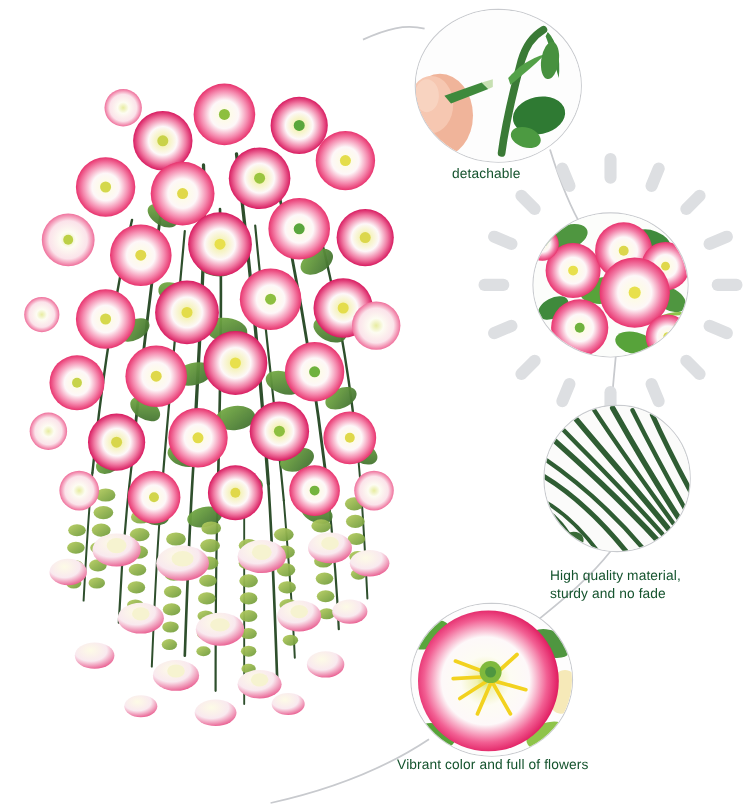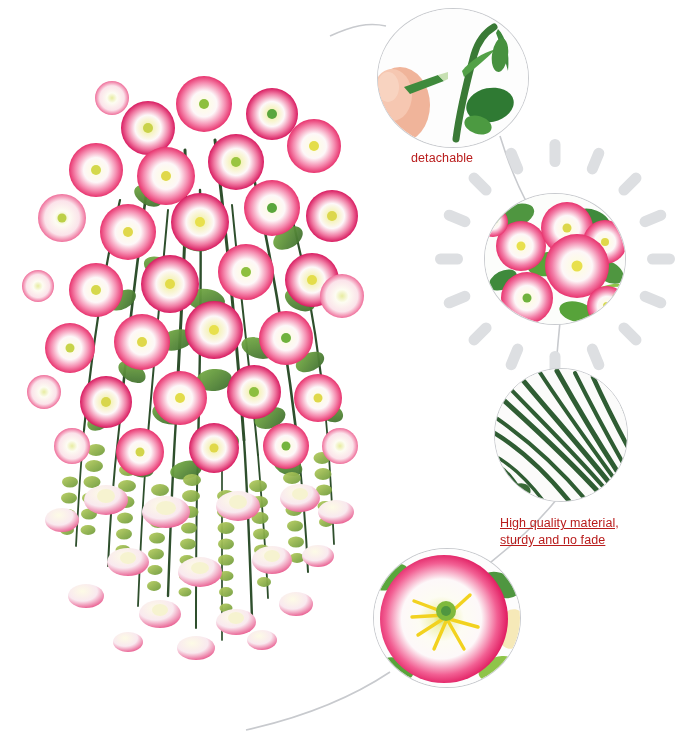--- a/index.html
+++ b/index.html
@@ -7,29 +7,29 @@
     width:679px;height:737px;
     background:#ffffff;
     font-family:"Liberation Sans", sans-serif;
     overflow:hidden;
     position:relative;
   }
   #stage{position:absolute;left:0;top:0;width:679px;height:737px;}
   .layer{position:absolute;left:0;top:0;width:679px;height:737px;}
   .callout-label{
     position:absolute;
-    color:#b91c1c;
+    color:#14532d;
     font-size:12.5px;
     line-height:17px;
     white-space:pre-line;
     letter-spacing:0.1px;
   }
   .lbl-detachable{left:411px;top:150px;}
   .lbl-uv{left:489px;top:330px;}
-  .lbl-quality{left:500px;top:515px;text-decoration:underline;}
+  .lbl-quality{left:500px;top:515px;}
   .lbl-vibrant{left:361px;top:687px;}
   .circ{
     position:absolute;
     border-radius:50%;
     border:1px solid #c9cbcf;
     overflow:hidden;
     box-sizing:border-box;
     background:#ffffff;
   }
   .c-detach{left:377px;top:8px;width:152px;height:140px;}
@@ -525,14 +525,15 @@
           <path d="M73 70 L60 100"></path>
           <path d="M74 66 L96 46"></path>
           <path d="M75 70 L104 78"></path>
           <path d="M74 72 L90 100"></path>
         </g>
         <circle cx="72" cy="62" r="10" fill="#7fb93c"></circle>
         <circle cx="72" cy="62" r="5" fill="#4f9640"></circle>
       </g>
     </svg>
   </div>
+  <div class="callout-label lbl-vibrant">Vibrant color and full of flowers</div>
 
 </div>
 
 </body></html>

